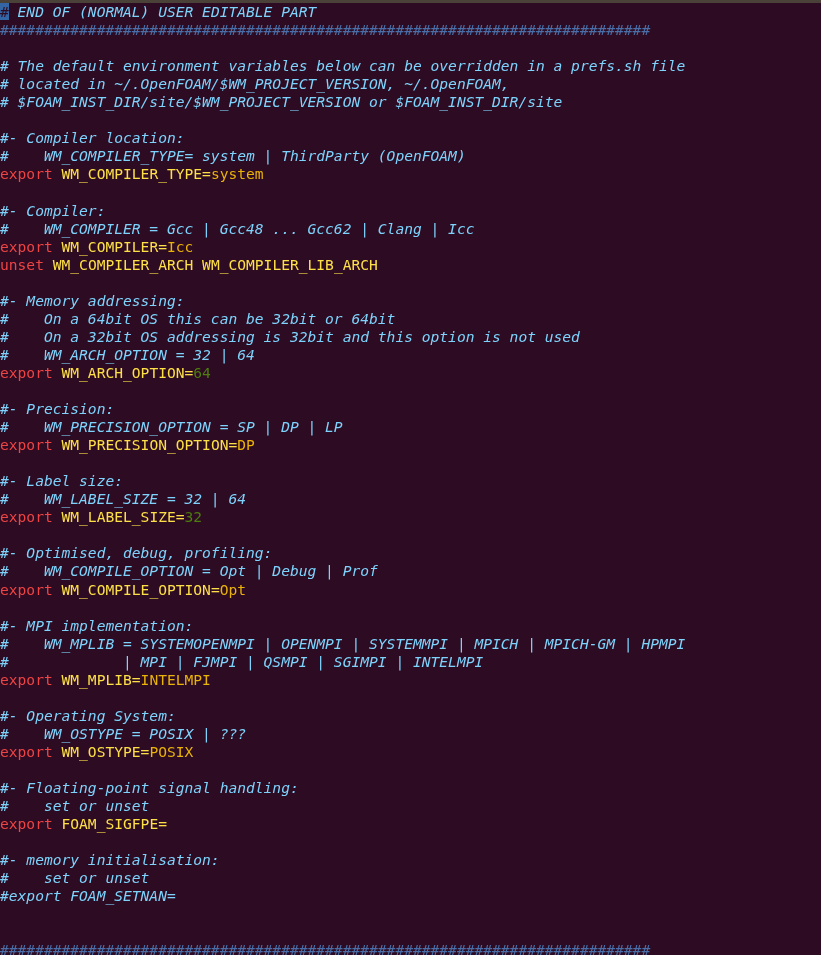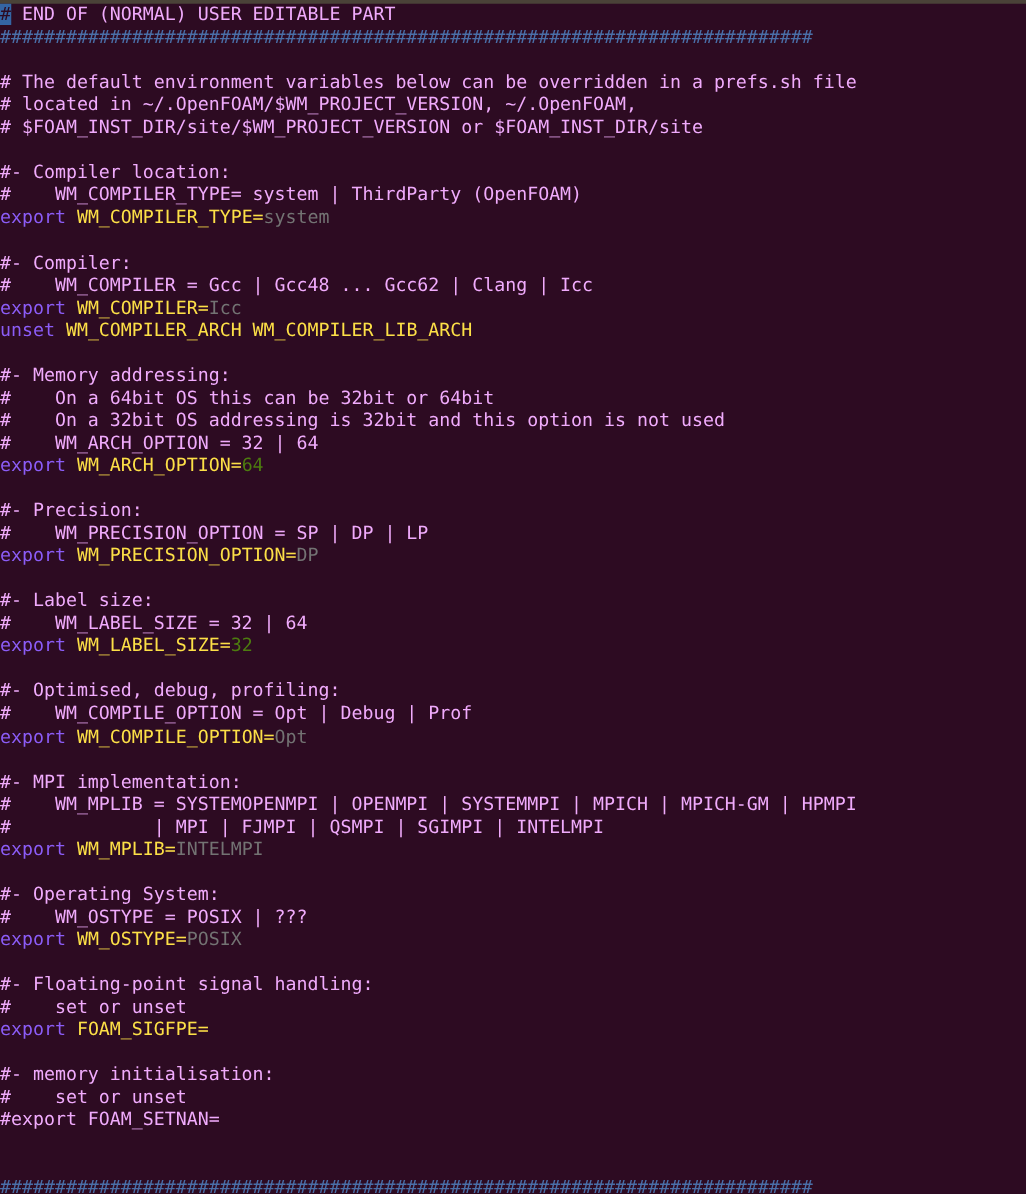--- a/index.html
+++ b/index.html
@@ -31,25 +31,25 @@
     font-size: 14.6px;
     line-height: 18.05px;
     letter-spacing: 0px;
     white-space: pre;
   }
   .line {
     height: 18.05px;
     white-space: pre;
     display: block;
   }
-  .cmt    { color: #f0abfc; }
+  .cmt    { color: #7dd3fc; font-style: italic; }
   .hashes { color: #4a6fa8; }
-  .kw     { color: #8b5cf6; }
+  .kw     { color: #ef4444; }
   .var    { color: #fde047; }
-  .val    { color: #737373; }
+  .val    { color: #eab308; }
   .num    { color: #4d7c0f; }
   .plain  { color: #c8c8c8; }
   .cursor {
     background: #3465a4;
     color: #2d0b22;
   }
 </style>
 </head>
 <body>
 

